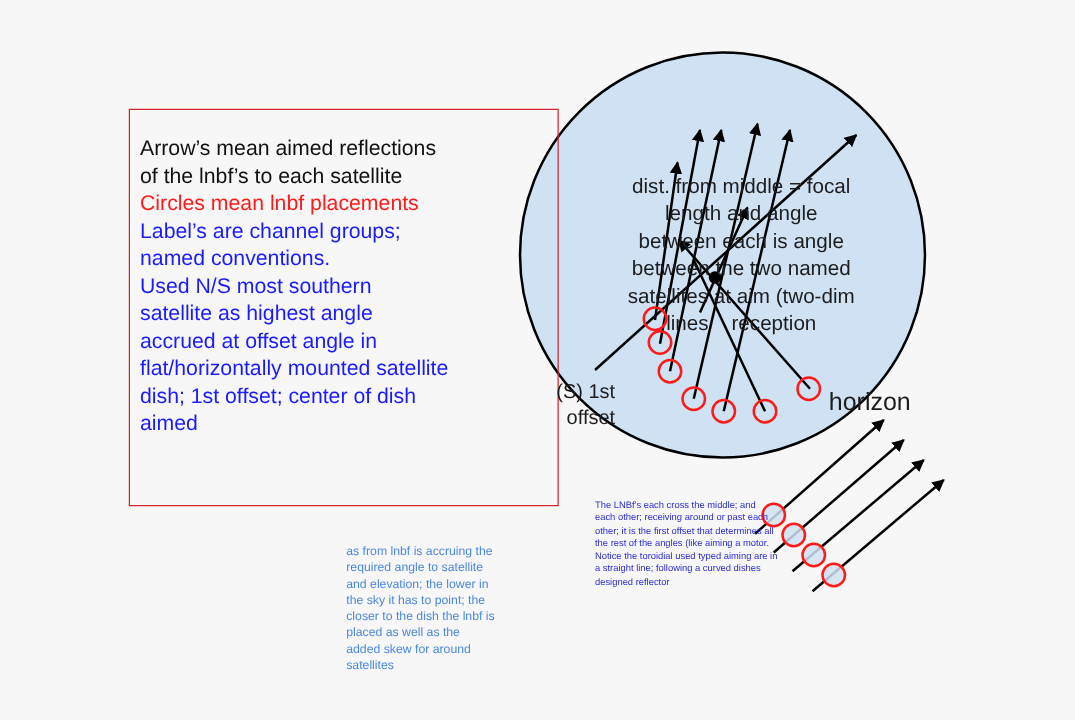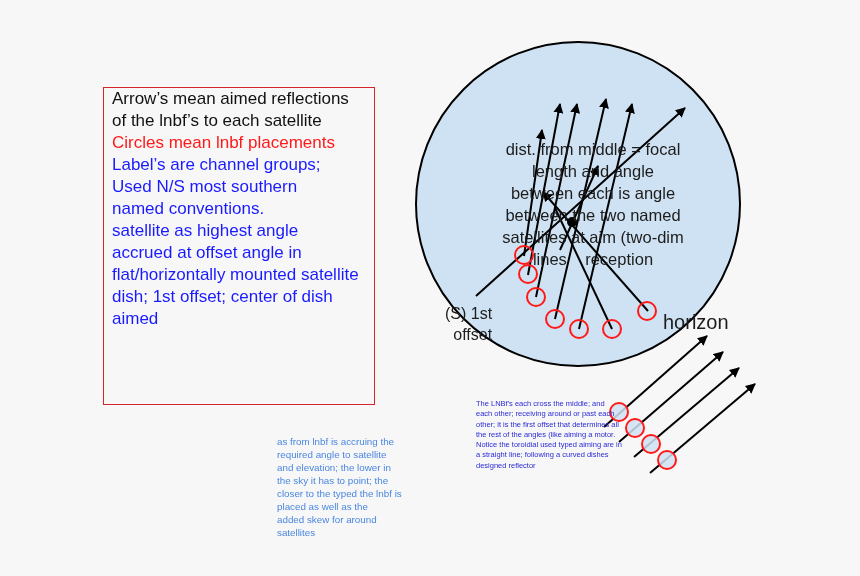--- a/index.html
+++ b/index.html
@@ -18,25 +18,25 @@
     }
     #diagram-svg {
       position: absolute;
       left: 0;
       top: 0;
     }
     .legend-box {
       position: absolute;
       left: 103px;
       top: 87px;
-      width: 272px;
+      width: 344px;
       height: 318px;
       border: 1.5px solid #d4262a;
       box-sizing: border-box;
-      padding: 0 8px;
+      padding: 20px 8px;
       font-size: 17px;
       line-height: 22px;
     }
     .legend-box .line { display: block; }
     .c-black { color: #111111; }
     .c-red { color: #ff1a1a; }
     .c-blue { color: #1a1aff; }
     .in-circle-text {
       position: absolute;
       left: 473px;
@@ -137,22 +137,22 @@
       <circle cx="651" cy="444" r="9"></circle>
       <circle cx="667" cy="460" r="9"></circle>
     </g>
   </svg>
 
   <div class="legend-box">
     <span class="line c-black">Arrow’s mean aimed reflections</span>
     <span class="line c-black">of the lnbf’s to each satellite</span>
     <span class="line c-red">Circles mean lnbf placements</span>
     <span class="line c-blue">Label’s are channel groups;</span>
+    <span class="line c-blue">named conventions.</span>
     <span class="line c-blue">Used N/S most southern</span>
-    <span class="line c-blue">named conventions.</span>
     <span class="line c-blue">satellite as highest angle</span>
     <span class="line c-blue">accrued at offset angle in</span>
     <span class="line c-blue">flat/horizontally mounted satellite</span>
     <span class="line c-blue">dish; 1st offset; center of dish</span>
     <span class="line c-blue">aimed</span>
   </div>
 
   <div class="in-circle-text">
     <span class="line">dist. from middle = focal</span>
     <span class="line">length and angle</span>
@@ -177,19 +177,19 @@
     <span class="line">Notice the toroidial used typed aiming are in</span>
     <span class="line">a straight line; following a curved dishes</span>
     <span class="line">designed reflector</span>
   </div>
 
   <div class="note-accrue">
     <span class="line">as from lnbf is accruing the</span>
     <span class="line">required angle to satellite</span>
     <span class="line">and elevation; the lower in</span>
     <span class="line">the sky it has to point; the</span>
-    <span class="line">closer to the typed the lnbf is</span>
+    <span class="line">closer to the dish the lnbf is</span>
     <span class="line">placed as well as the</span>
     <span class="line">added skew for around</span>
     <span class="line">satellites</span>
   </div>
 
 </div>
 
 </body></html>

